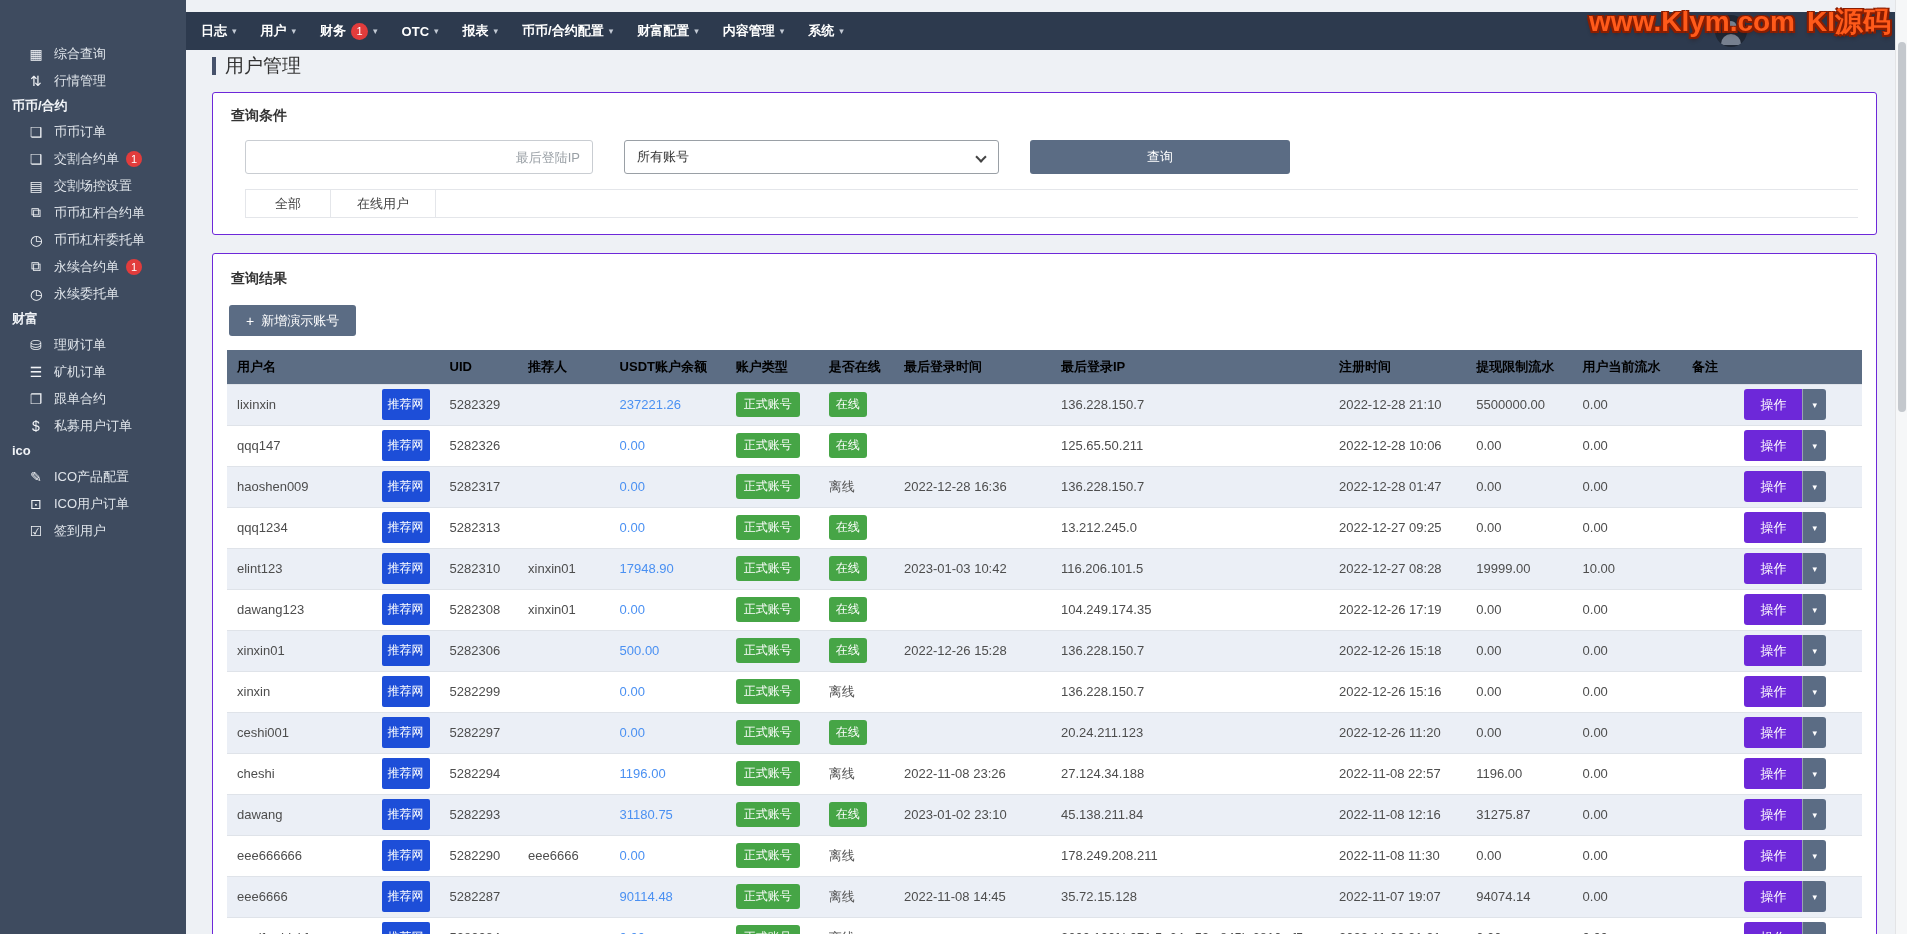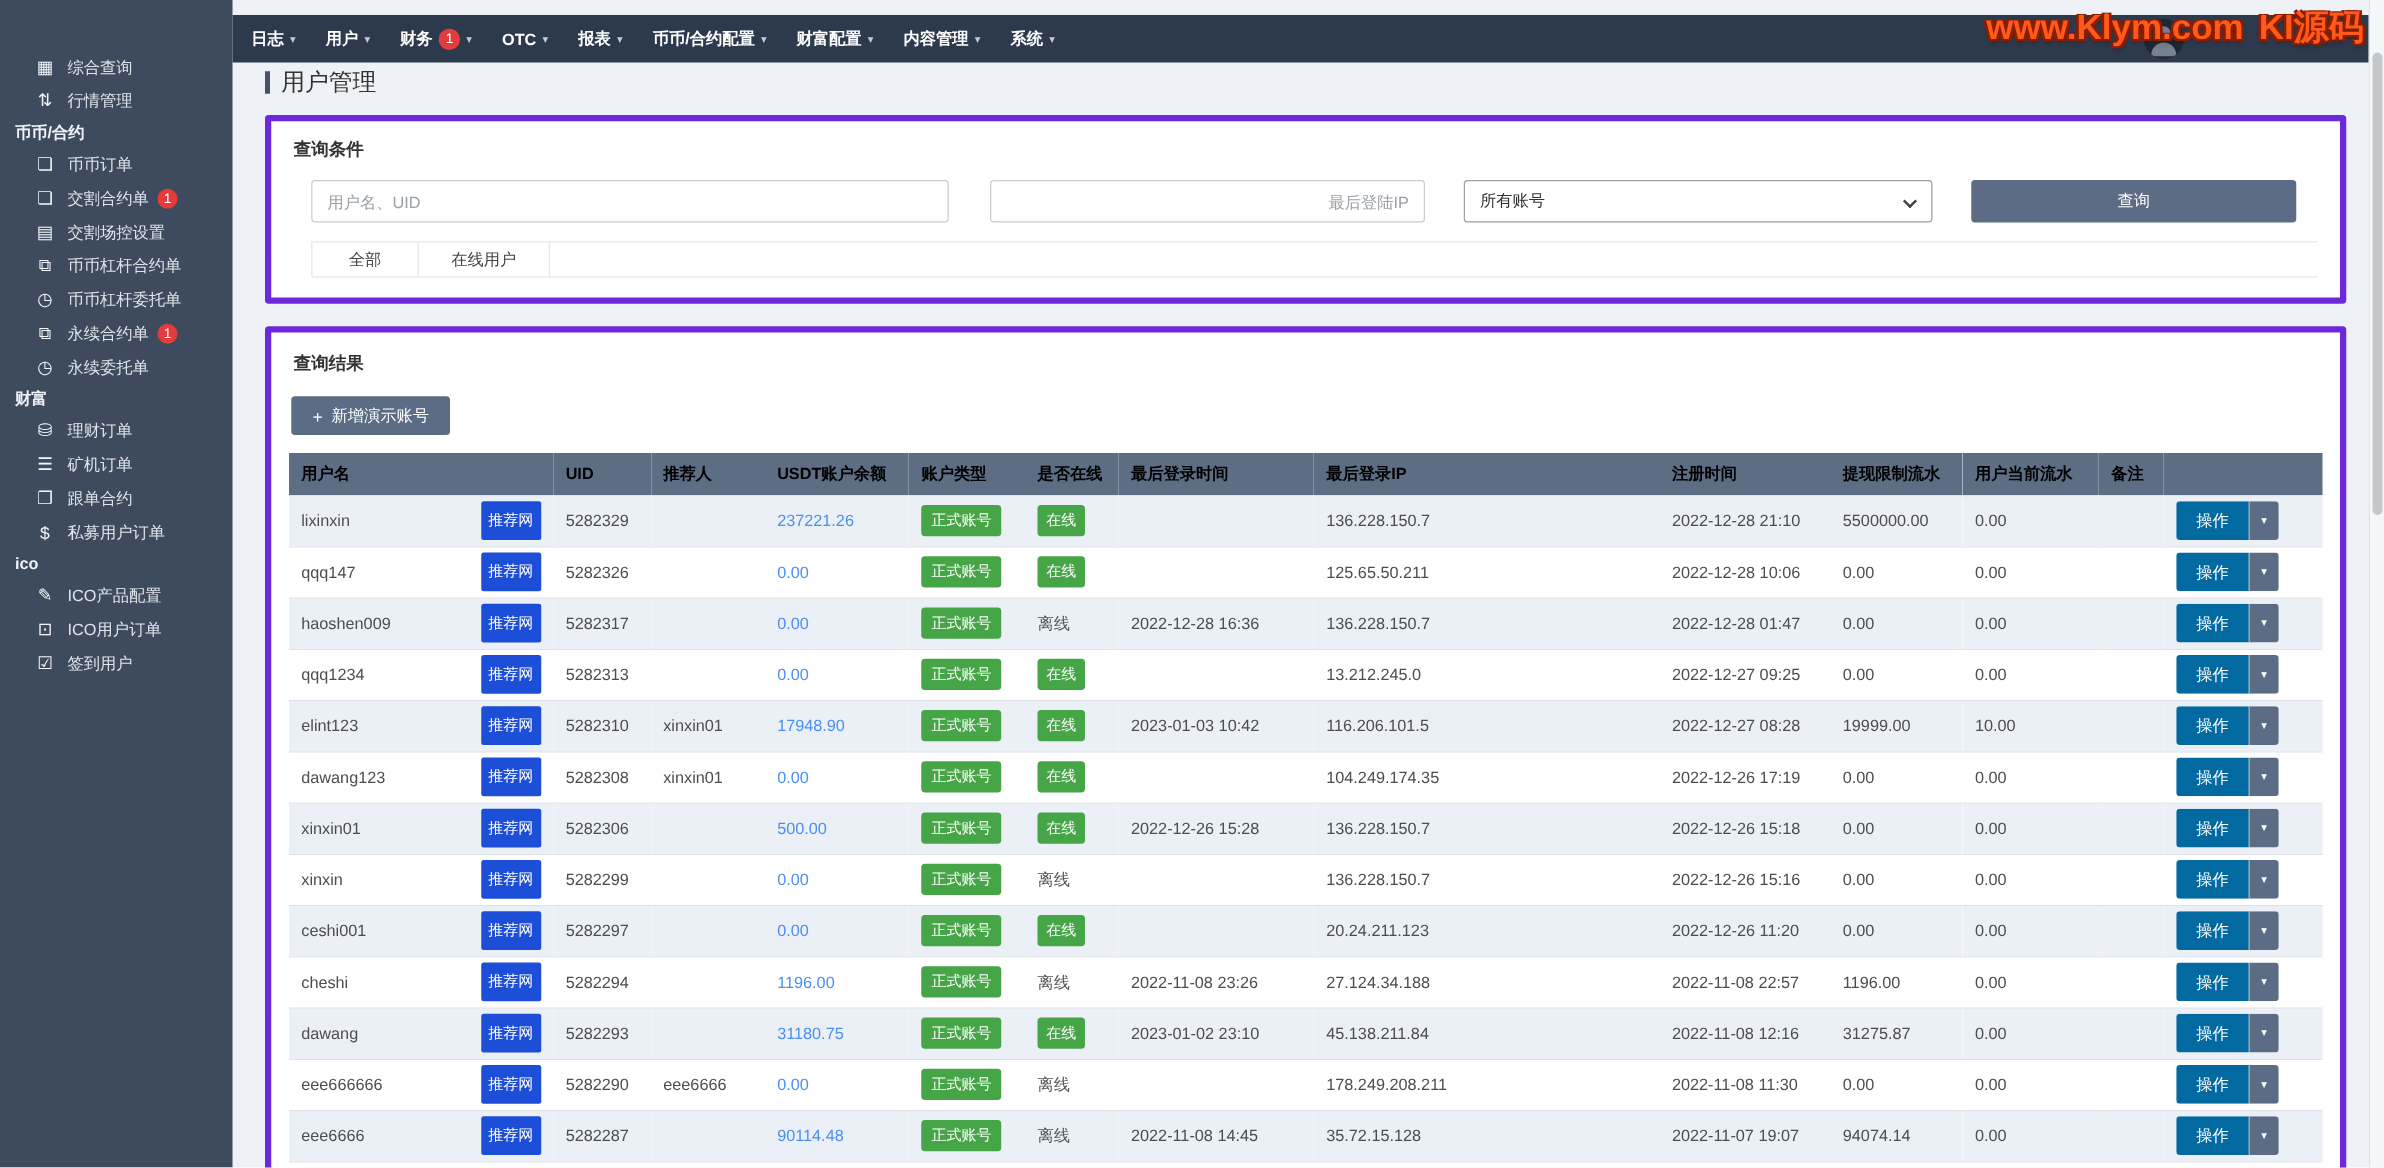--- a/index.html
+++ b/index.html
@@ -26,21 +26,21 @@
   .avatar { position:absolute; top:3px; right:148px; width:32px; height:32px; border-radius:50%; background:#1f2734; z-index:6; overflow:hidden; }
   .avatar::before { content:""; position:absolute; top:6px; left:50%; transform:translateX(-50%); width:11px; height:11px; border-radius:50%; background:#77808f; }
   .avatar::after { content:""; position:absolute; bottom:2px; left:50%; transform:translateX(-50%); width:20px; height:11px; border-radius:10px 10px 0 0; background:#77808f; }
   .watermark { position:absolute; top:3px; right:16px; z-index:20; font-size:28px; font-weight:bold; color:#ff5a1a; white-space:nowrap;
     text-shadow:-2px -1px 0 #8b1d00, 2px -1px 0 #8b1d00, -2px 2px 0 #8b1d00, 2px 2px 0 #8b1d00, 0 3px 4px rgba(40,10,0,.45); }
   .watermark .wm2 { margin-left:12px; }
   
   .main { position:absolute; left:186px; top:38px; right:12px; bottom:0; padding:0 18px 0 26px; overflow:hidden; }
   .page-title { margin:15px 0 13px 0; font-size:19px; color:#333; display:flex; align-items:center; }
   .page-title::before { content:""; width:4px; height:18px; background:#46526b; margin-right:9px; }
-  .card { background:#fff; border:5px solid #6d28d9; border-radius:3px; }
+  .card { background:#fff; border:1px solid #6d28d9; border-radius:3px; }
   .query-card { padding:14px 18px 16px 18px; }
   .card-title { font-size:14px; font-weight:bold; color:#333; }
   .query-form { display:flex; align-items:center; margin:15px 0 0 14px; }
   input.text { height:34px; border:1px solid #c9cdd2; border-radius:3px; padding:0 12px; font-size:13px; color:#333; outline:none; background:#fff; }
   input.text::placeholder { color:#9aa0a6; }
   .inp-user { width:510px; margin-right:33px; }
   .inp-ip { width:348px; margin-right:31px;text-align:right; }
   .select { width:375px; height:34px; border:1px solid #9aa0a6; border-radius:3px; display:flex; align-items:center; padding:0 30px 0 12px; font-size:13px; color:#333; position:relative; margin-right:31px; background:#fff; cursor:pointer; }
   .select .chev { position:absolute; right:13px; top:12px; width:8px; height:8px; border-right:2px solid #444; border-bottom:2px solid #444; transform:rotate(45deg); }
   .search-btn { width:260px; height:34px; background:#5b6c84; color:#fff; font-size:13px; border:none; border-radius:3px; cursor:pointer; }
@@ -57,21 +57,21 @@
   tbody td { font-size:13px; color:#4d4d4d; height:41px; padding:0 4px 0 10px; border-top:1px solid #dfe3e9; white-space:nowrap; overflow:hidden; }
   tbody tr:nth-child(odd) { background:#ebeff6; }
   tbody tr:nth-child(even) { background:#fff; }
   .user-cell { display:flex; justify-content:space-between; align-items:center; padding-right:6px; }
   .ref-badge { background:#1d4ed8; color:#fff; font-size:12px; padding:7px 6px; border-radius:2px; flex:0 0 auto; }
   .balance-link { color:#4a90f2; cursor:pointer; }
   .type-badge { display:inline-block; background:#46a546; color:#fff; font-size:12px; padding:4px 8px; border-radius:3px; }
   .online-badge { display:inline-block; background:#46a546; color:#fff; font-size:12px; padding:4px 7px; border-radius:3px; }
   .offline-text { color:#555; }
   .op-btn { display:inline-flex; height:31px; border-radius:3px; overflow:hidden; cursor:pointer; vertical-align:middle; }
-  .op-main { background:#0369a1; color:#fff; font-size:13px; display:flex; align-items:center; padding:0 16px; }
+  .op-main { background:#6d28d9; color:#fff; font-size:13px; display:flex; align-items:center; padding:0 16px; }
   .op-caret { background:#5b6c84; border-left:1px solid rgba(255,255,255,.38); color:#fff; display:flex; align-items:center; padding:0 9px; font-size:9px; }
   
   .scrollbar { position:absolute; right:0; top:0; bottom:0; width:12px; background:#f6f7f8; border-left:1px solid #e3e4e6; z-index:30; }
   .scroll-thumb { position:absolute; top:42px; left:2px; width:8px; height:370px; background:#c4c8cd; border-radius:4px; cursor:pointer; }
 </style>
 </head>
 <body>
 
 <div class="sidebar">
   <div class="sidebar-inner">
@@ -193,21 +193,20 @@
 <div class="watermark">
   <span>www.Klym.com</span><span class="wm2">KI源码</span>
 </div>
 
 <div class="main">
   <div class="page-title">用户管理</div>
 
   <div class="card query-card">
     <div class="card-title">查询条件</div>
     <div class="query-form">
-      <input class="text inp-user" placeholder="用户名、UID" style="">
       <input class="text inp-ip" placeholder="最后登陆IP" style="">
       <div class="select">
         <span>所有账号</span>
         <span class="chev"></span>
       </div>
       <button class="search-btn">查询</button>
     </div>
     <div class="tabs">
       <div class="tab">全部</div>
       <div class="tab">在线用户</div>

